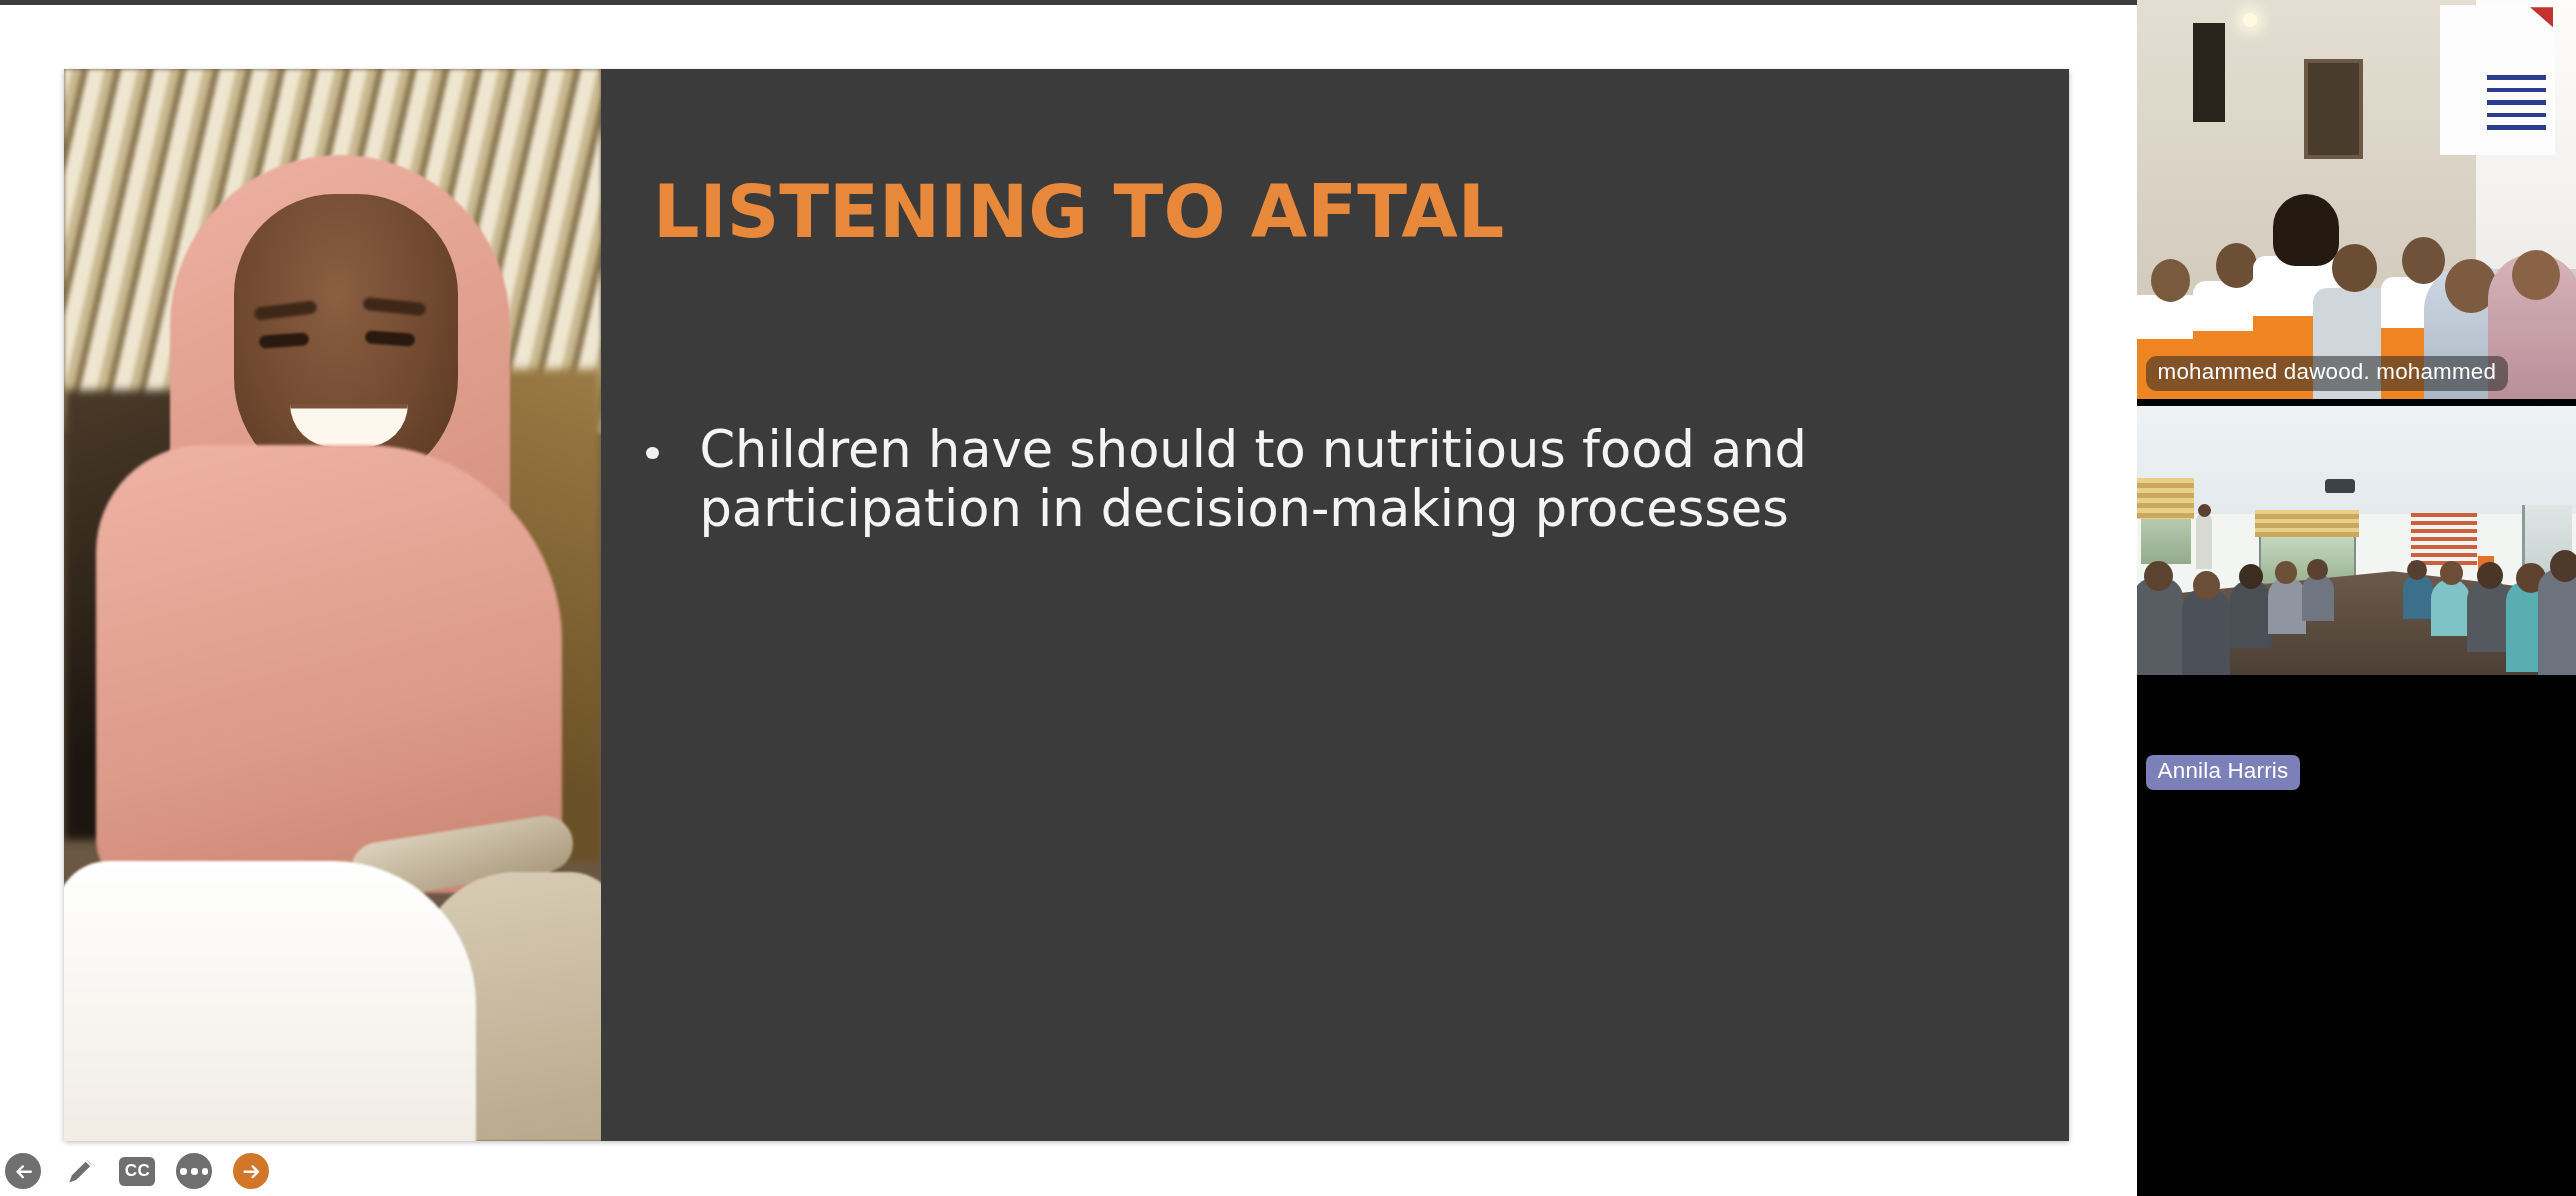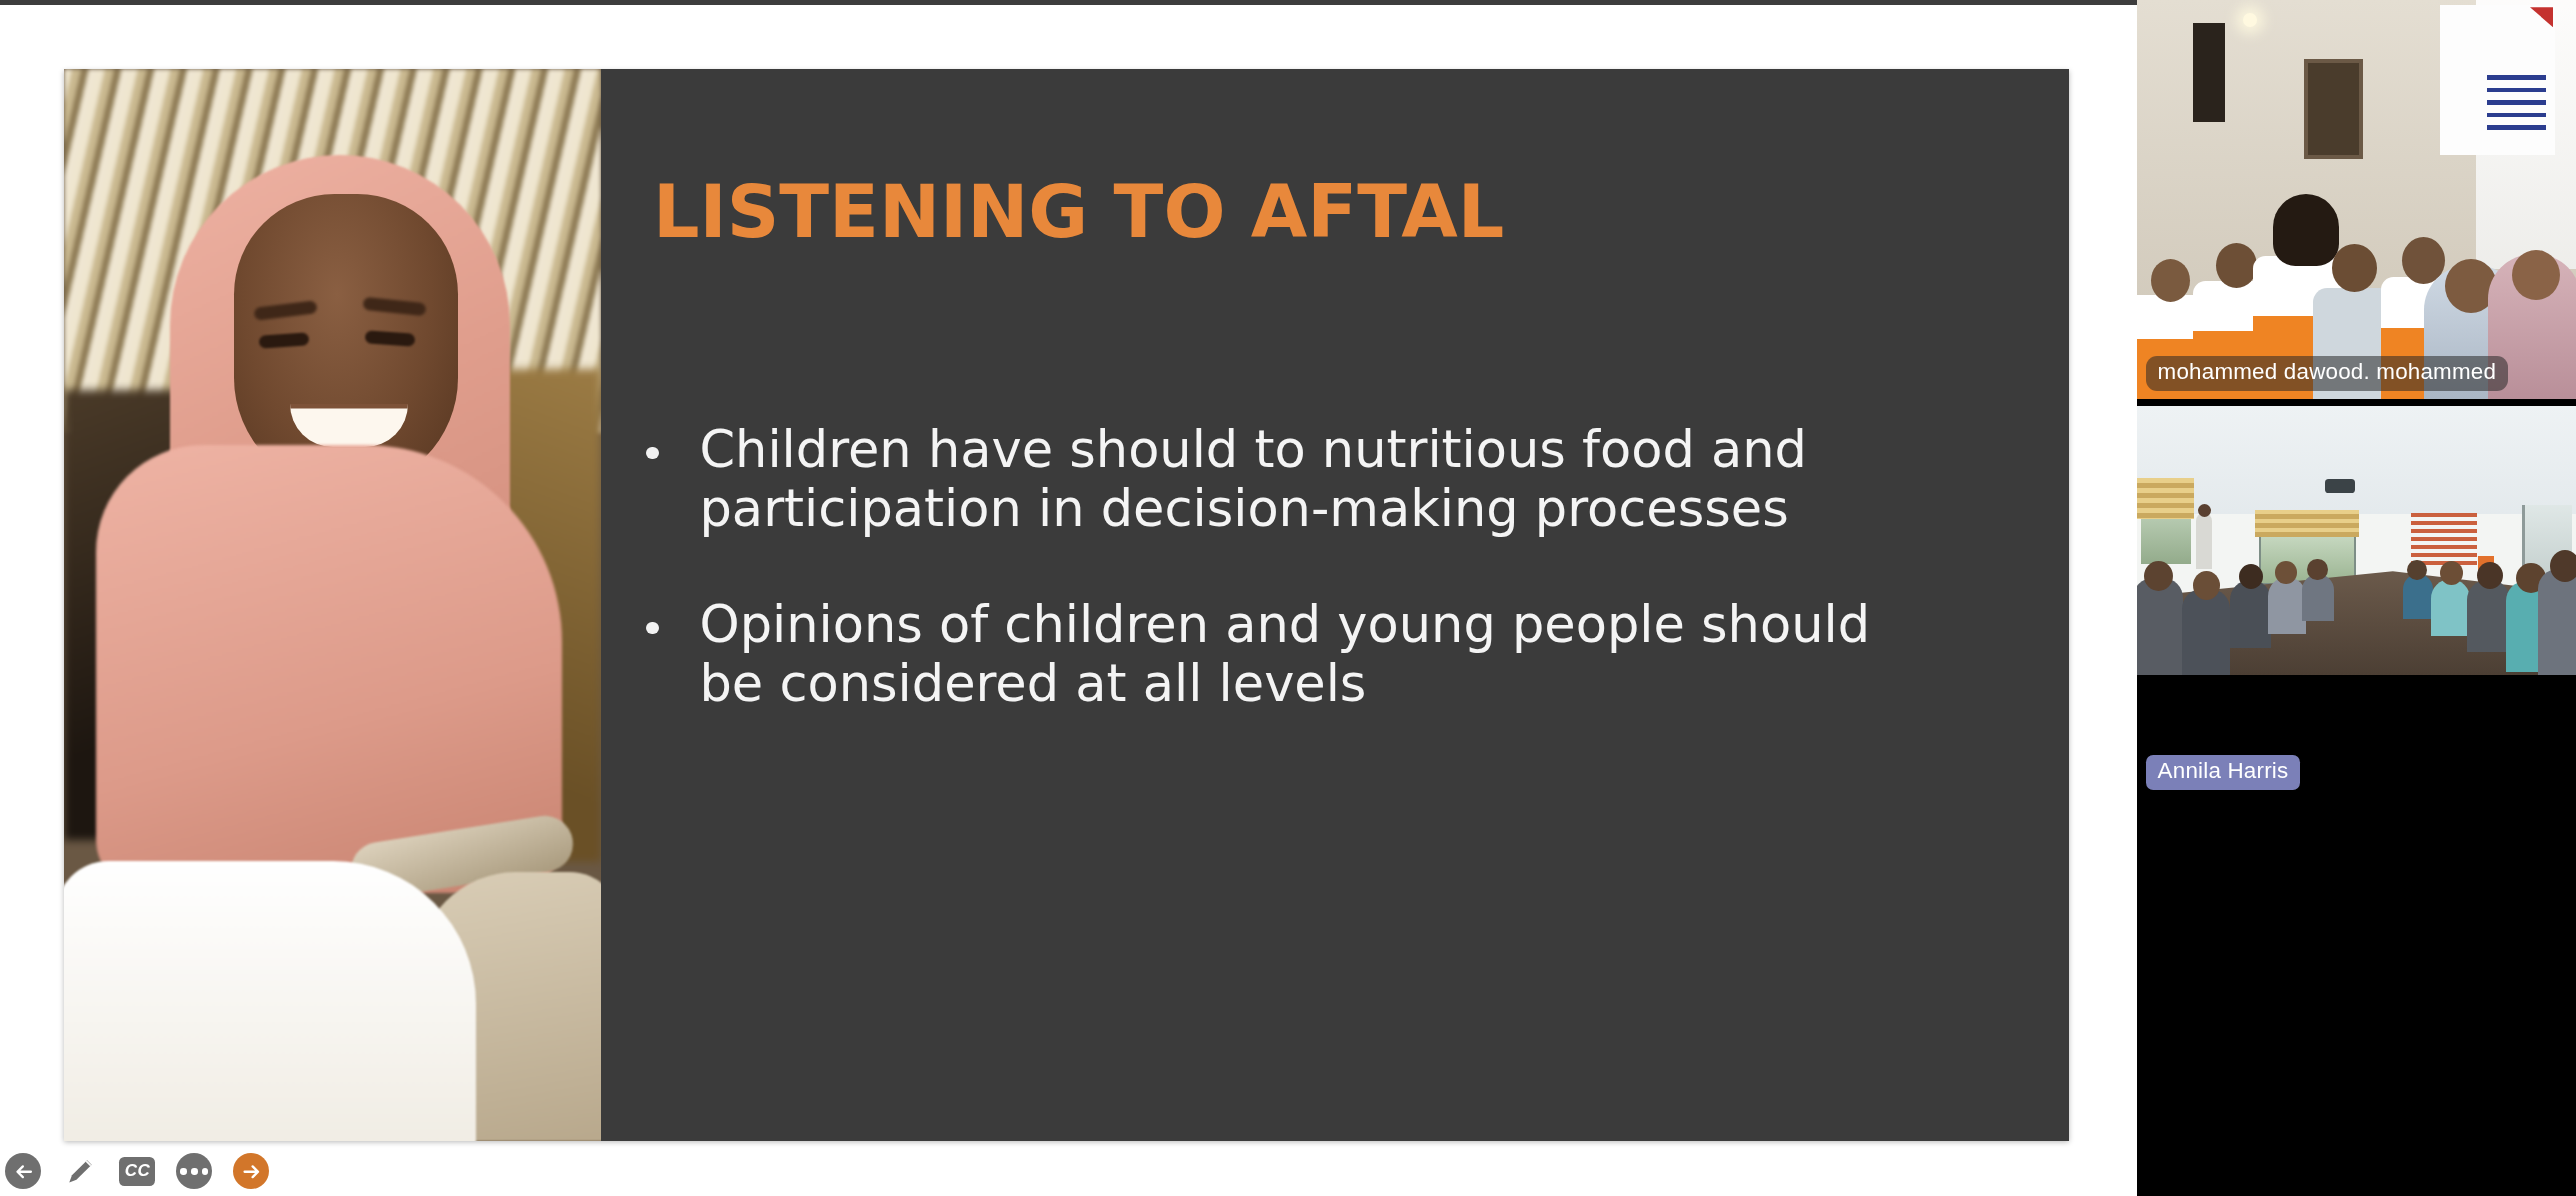--- a/index.html
+++ b/index.html
@@ -264,21 +264,20 @@
     white-space:nowrap;
     letter-spacing:0.2px;
   }
   .name-badge.overlay { background:rgba(40,40,40,.55); border-radius:11px; }
 
   
   .toolbar {
     position:absolute; left:5.4px; bottom:3.6px;
     display:flex; align-items:center; gap:21px;
     height:43px;
-    font-style:italic;
   }
   .tb-btn {
     position:relative;
     width:36px; height:36px;
     display:flex; align-items:center; justify-content:center;
     cursor:pointer;
   }
   .tb-circle { width:36px; height:36px; border-radius:50%; background:#6f6f6f; display:flex; align-items:center; justify-content:center; }
   .tb-circle.accent { background:#d2762a; }
   .tb-square { width:36px; height:29px; border-radius:5.4px; background:#6f6f6f; display:flex; align-items:center; justify-content:center; color:#ffffff; font-size:17px; font-weight:700; letter-spacing:0.4px; }
@@ -318,24 +317,20 @@
       <div class="slide-body">
 
 
         <div class="slide-title">LISTENING TO AFTAL</div>
 
         <div class="bullets">
           <div class="bullet">
             <span class="bullet-dot"></span>
             <span class="bullet-text">Children have should to nutritious food and participation in decision-making processes</span>
           </div>
-          <div class="bullet">
-            <span class="bullet-dot"></span>
-            <span class="bullet-text">Opinions of children and young people should be considered at all levels</span>
-          </div>
         </div>
 
       </div>
     </div>
 
     <div class="toolbar">
 
       <div class="tb-btn">
         <span class="tb-circle">
           <svg width="21.5" height="21.5" viewBox="0 0 24 24">

